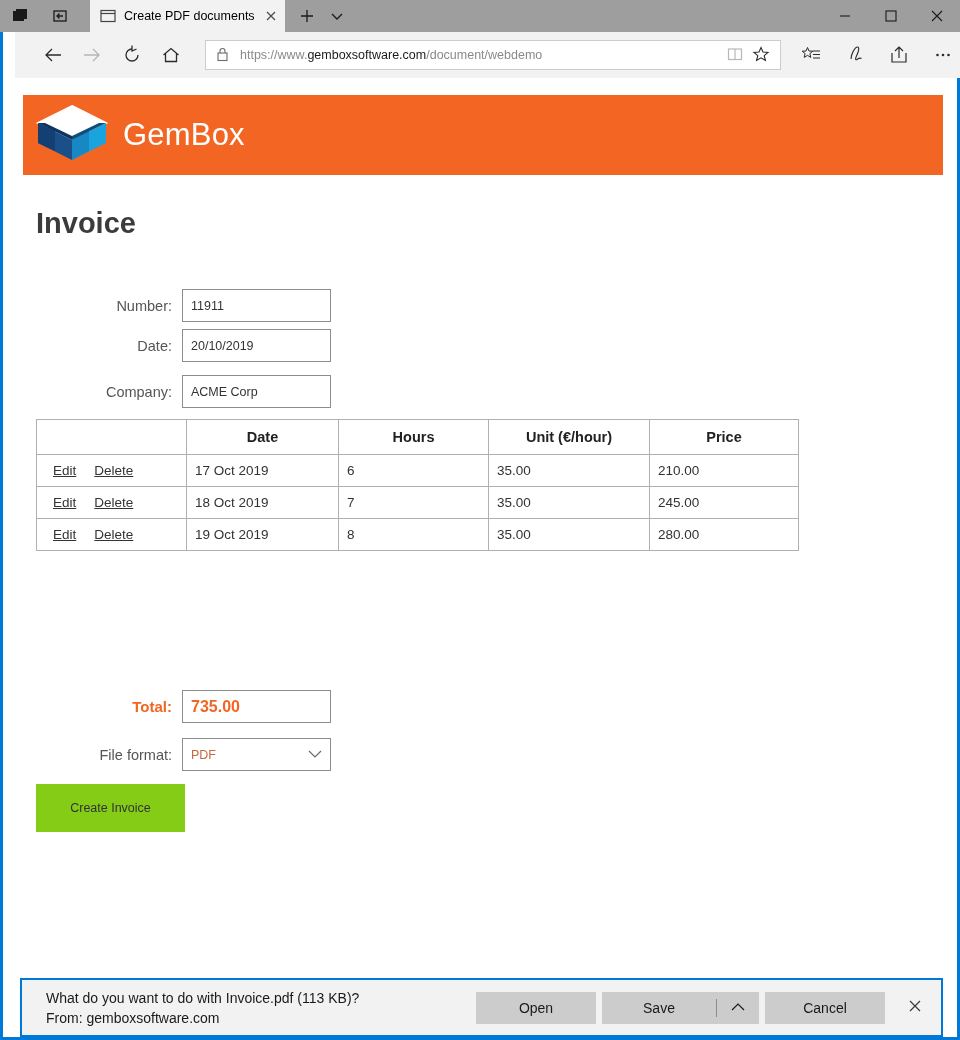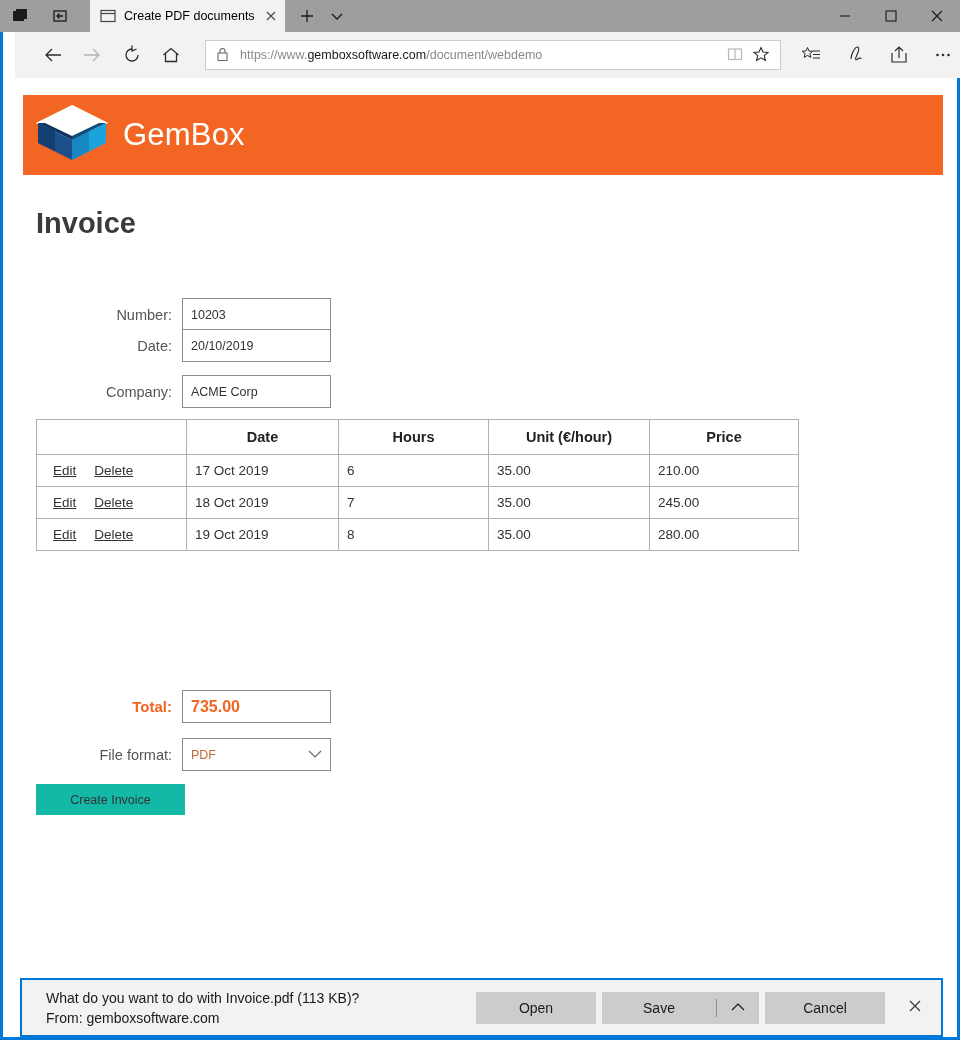--- a/index.html
+++ b/index.html
@@ -181,21 +181,21 @@
     box-sizing: border-box;
     border: 1px solid #8c8c8c;
     background: #ffffff;
     font-family: "Liberation Sans", sans-serif;
     font-size: 12.5px;
     color: #333333;
     padding: 0 8px;
     display: flex;
     align-items: center;
   }
-  #row-number { top: 220px; }
+  #row-number { top: 211px; }
   #row-date   { top: 251px; }
   #row-company{ top: 297px; }
 
   
   .items-table {
     position: absolute;
     left: 33px; top: 341px;
     width: 750px;
     border-collapse: collapse;
     table-layout: fixed;
@@ -262,22 +262,22 @@
     font-size: 12.5px;
     color: #c26a3c;
     padding: 0 8px;
     display: flex;
     align-items: center;
     justify-content: space-between;
   }
   .btn-create {
     position: absolute;
     left: 33px; top: 706px;
-    width: 149px; height: 31px;
-    background: #14b8a6;
+    width: 149px; height: 48px;
+    background: #84cc16;
     border: 0;
     font-family: "Liberation Sans", sans-serif;
     font-size: 12.5px;
     color: #333333;
     display: flex;
     align-items: center;
     justify-content: center;
   }
 
   
@@ -495,21 +495,21 @@
           <polygon points="64,20 71,20 37,37 37,33" fill="#0e4f7a"></polygon>
         </svg>
       </span>
       <span class="brandname">GemBox</span>
     </div>
 
     <div class="page-title">Invoice</div>
 
     <div class="form-row" id="row-number">
       <div class="form-label">Number:</div>
-      <div class="form-input">10203</div>
+      <div class="form-input">11911</div>
     </div>
     <div class="form-row" id="row-date">
       <div class="form-label">Date:</div>
       <div class="form-input">20/10/2019</div>
     </div>
     <div class="form-row" id="row-company">
       <div class="form-label">Company:</div>
       <div class="form-input">ACME Corp</div>
     </div>
 

